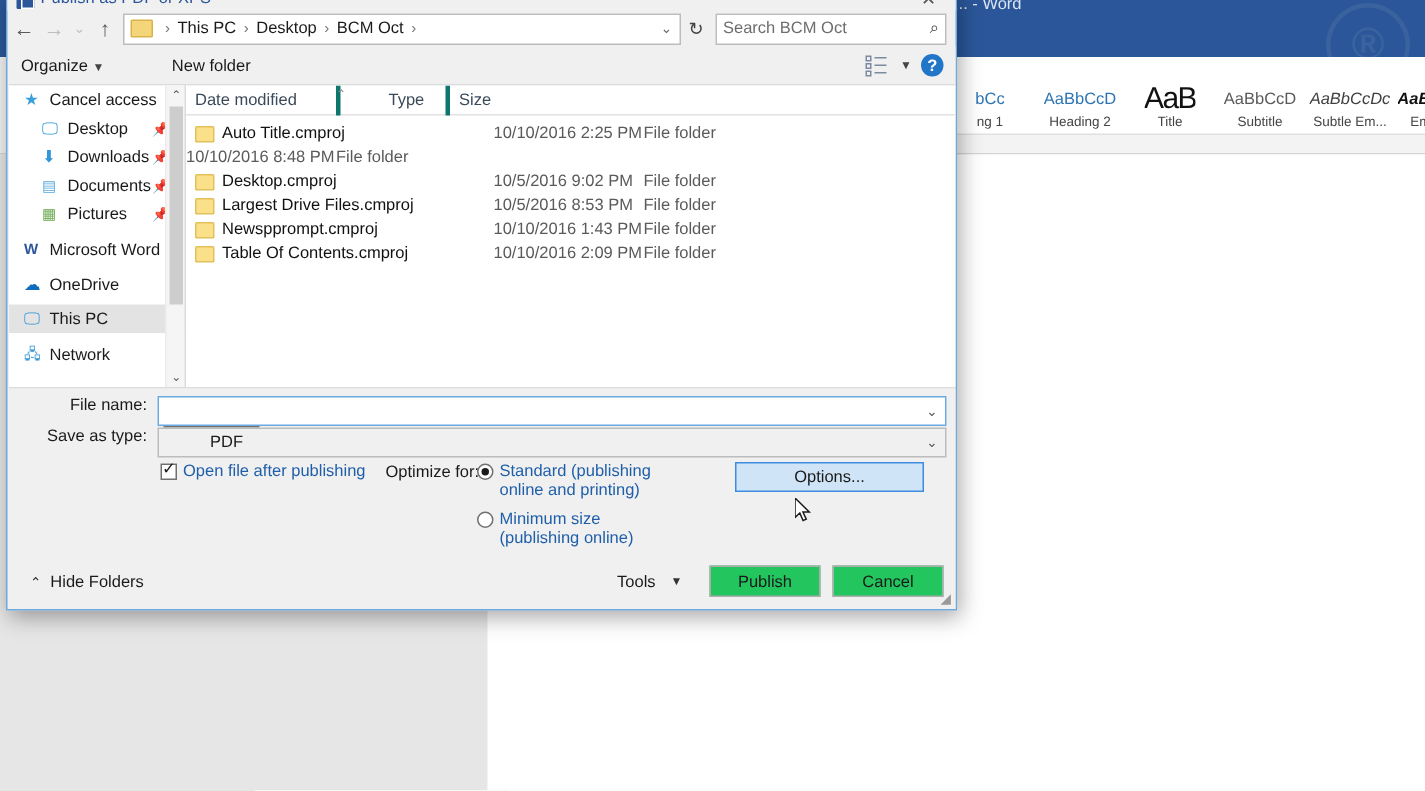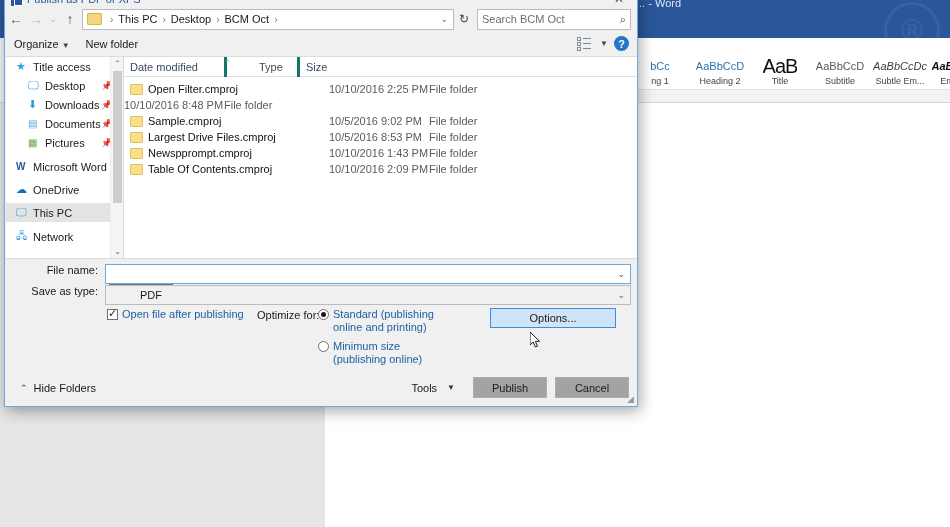--- a/index.html
+++ b/index.html
@@ -135,21 +135,21 @@
     background: #fff; border: 1px solid #bcbcbc;
     display: flex; align-items: center; padding: 0 4px; margin-left: 3px;
   }
   #search-placeholder { font-size: 11px; color: #6e6e6e; flex: 1; }
   #search-icon { font-size: 11px; color: #444; }
 
   
   #toolbar {
     position: absolute; left: 1px; top: 36px; width: 631px; height: 26px;
     background: #f0f0f0; border-bottom: 1px solid #dcdcdc;
-    display: flex; align-items: center;
+    display: flex; align-items: center; gap: 29px;
   }
   .tb-item { font-size: 11px; color: #1a1a1a; padding: 0 8px; white-space: nowrap; }
   .tb-caret { font-size: 8px; color: #444; margin-left: 3px; }
   #tb-right { margin-left: auto; display: flex; align-items: center; padding-right: 8px; gap: 6px; }
   #view-icon { display: flex; flex-direction: column; gap: 1px; }
   .vi-row { display: flex; align-items: center; gap: 2px; }
   .vi-sq { width: 4px; height: 4px; border: 1px solid #7a8aa0; }
   .vi-ln { width: 8px; height: 1px; background: #7a8aa0; }
   #help-btn {
     width: 15px; height: 15px; border-radius: 50%;
@@ -312,21 +312,21 @@
   }
   #hf-caret { font-size: 9px; color: #333; }
   #footer-right { margin-left: auto; display: flex; align-items: center; padding-right: 8px; }
   #tools-btn {
     display: flex; align-items: center; gap: 10px;
     font-size: 11px; color: #1a1a1a; padding: 0 10px;
   }
   #tools-caret { font-size: 8px; color: #333; }
   .dlg-btn {
     width: 74px; height: 21px; margin-left: 8px;
-    background: #a3a3a3; border: 1px solid #adadad;
+    background: #22c55e; border: 1px solid #adadad;
     display: flex; align-items: center; justify-content: center;
     font-size: 11px; color: #1a1a1a;
   }
   #resize-grip {
     position: absolute; right: 3px; bottom: 2px;
     font-size: 9px; color: #999;
   }
 </style>
 </head>
 <body>
@@ -423,21 +423,21 @@
             </div>
         </div>
         <span class="tb-caret">▼</span>
         <div id="help-btn">?</div>
       </div>
     </div>
 
     <div id="navpane">
       <div class="nav-item">
         <span class="nav-ico" style="color:#3aa0dc;font-size:11px;">★</span>
-        <span class="nav-label">Title access</span>
+        <span class="nav-label">Cancel access</span>
       </div>
       <div class="nav-item indent">
         <span class="nav-ico" style="color:#2f96d8;font-size:11px;">🖵</span>
         <span class="nav-label">Desktop</span>
         <span class="pin">📌</span>
       </div>
       <div class="nav-item indent">
         <span class="nav-ico" style="color:#2f96d8;font-size:11px;">⬇</span>
         <span class="nav-label">Downloads</span>
         <span class="pin">📌</span>
@@ -479,35 +479,35 @@
     <div id="filelist">
       <div id="col-headers">
         <div class="col-h col-date">Date modified</div>
         <div class="col-h col-type">Type</div>
         <div class="col-h col-size">Size</div>
         <div id="sort-indicator">⌃</div>
       </div>
       <div class="file-row" style="margin-top:4px;">
         <div class="fr-name">
           <div class="folder-ico"></div>
-          <span class="fr-text">Open Filter.cmproj</span>
+          <span class="fr-text">Auto Title.cmproj</span>
         </div>
         <div class="fr-date">10/10/2016 2:25 PM</div>
         <div class="fr-type">File folder</div>
         <div class="fr-size"></div>
       </div>
       <div class="file-row">
         <div class="fr-date">10/10/2016 8:48 PM</div>
         <div class="fr-type">File folder</div>
         <div class="fr-size"></div>
       </div>
       <div class="file-row">
         <div class="fr-name">
           <div class="folder-ico"></div>
-          <span class="fr-text">Sample.cmproj</span>
+          <span class="fr-text">Desktop.cmproj</span>
         </div>
         <div class="fr-date">10/5/2016 9:02 PM</div>
         <div class="fr-type">File folder</div>
         <div class="fr-size"></div>
       </div>
       <div class="file-row">
         <div class="fr-name">
           <div class="folder-ico"></div>
           <span class="fr-text">Largest Drive Files.cmproj</span>
         </div>

